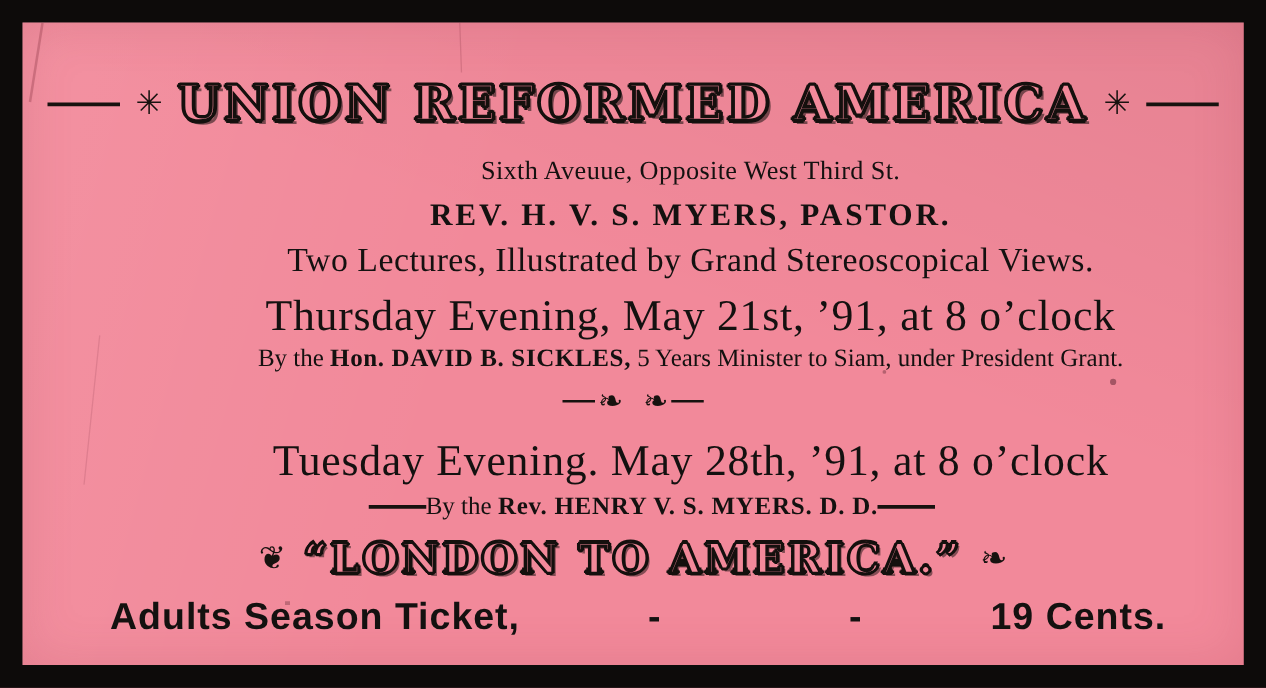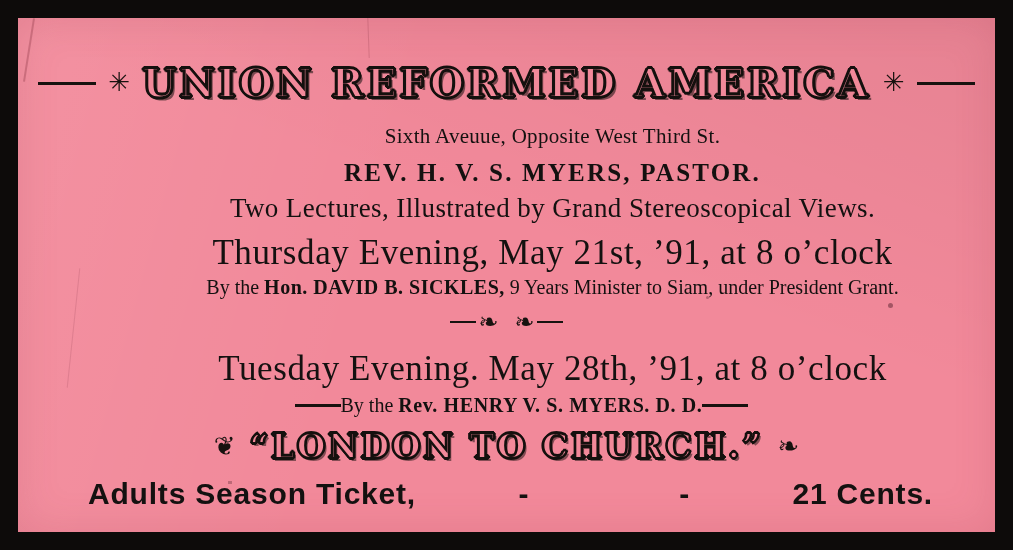--- a/index.html
+++ b/index.html
@@ -279,46 +279,46 @@
 
       <div class="line address">Sixth Aveuue, Opposite West Third St.</div>
 
       <div class="line lectures">Two Lectures, Illustrated by Grand Stereoscopical Views.</div>
 
       <div class="line pastor">REV. H. V. S. MYERS, PASTOR.</div>
 
       <div class="line date-1">Thursday Evening, May 21st, ’91, at 8 o’clock</div>
 
       <div class="line credit-1">
-        <span>By the </span><span class="bold">Hon. DAVID B. SICKLES,</span><span> 9 Years Minister to Siam, under President Grant.</span>
+        <span>By the </span><span class="bold">Hon. DAVID B. SICKLES,</span><span> 5 Years Minister to Siam, under President Grant.</span>
       </div>
 
       <div class="topic-1-row">
         <span class="flourish"><span class="dash"></span><span>❧</span></span>
         <span class="flourish"><span>❧</span><span class="dash"></span></span>
       </div>
 
       <div class="line date-2">Tuesday Evening. May 28th, ’91, at 8 o’clock</div>
 
       <div class="credit-2-row">
         <span class="rule-sm"></span>
         <span class="credit-2"><span>By the </span><span class="bold">Rev. HENRY V. S. MYERS. D. D.</span></span>
         <span class="rule-sm"></span>
       </div>
 
       <div class="topic-2-row">
         <span class="swash">❦</span>
-        <span class="topic-2">“LONDON  TO  CHURCH.”</span>
+        <span class="topic-2">“LONDON  TO  AMERICA.”</span>
         <span class="swash">❧</span>
       </div>
 
       <div class="price-row">
         <span>Adults Season Ticket,</span>
         <span class="price-dashes">
           <span>-</span>
           <span>-</span>
         </span>
-        <span>21 Cents.</span>
+        <span>19 Cents.</span>
       </div>
 
     </div>
   </div>
 </div>
 
 </body></html>

